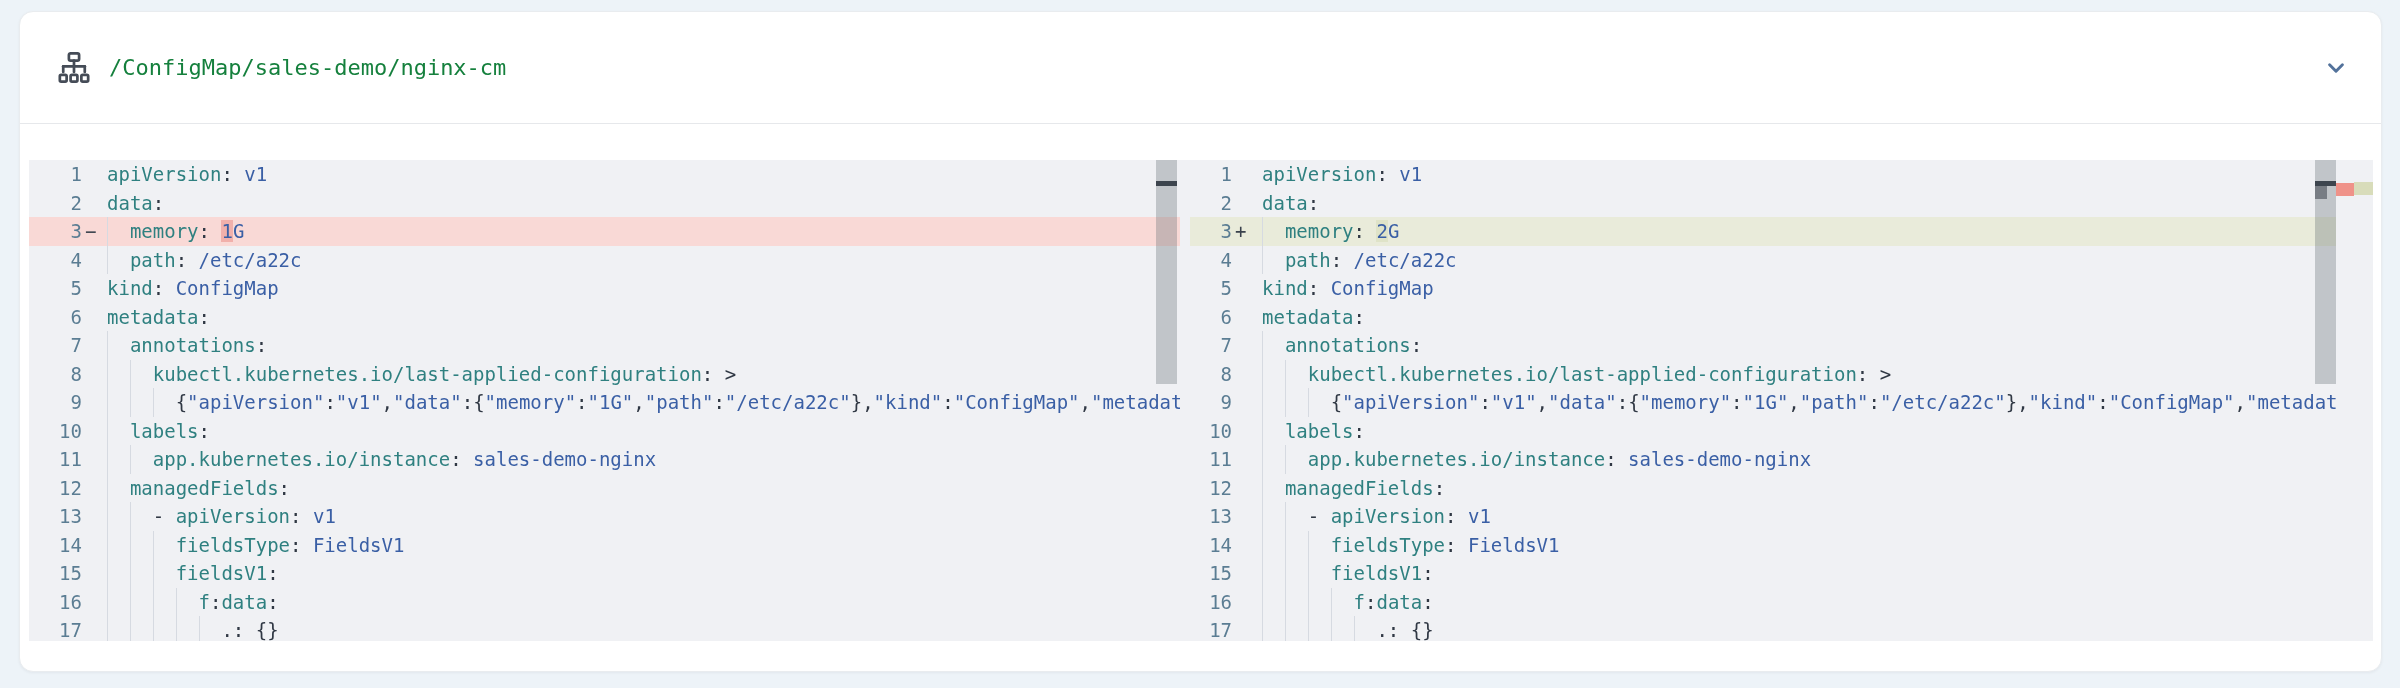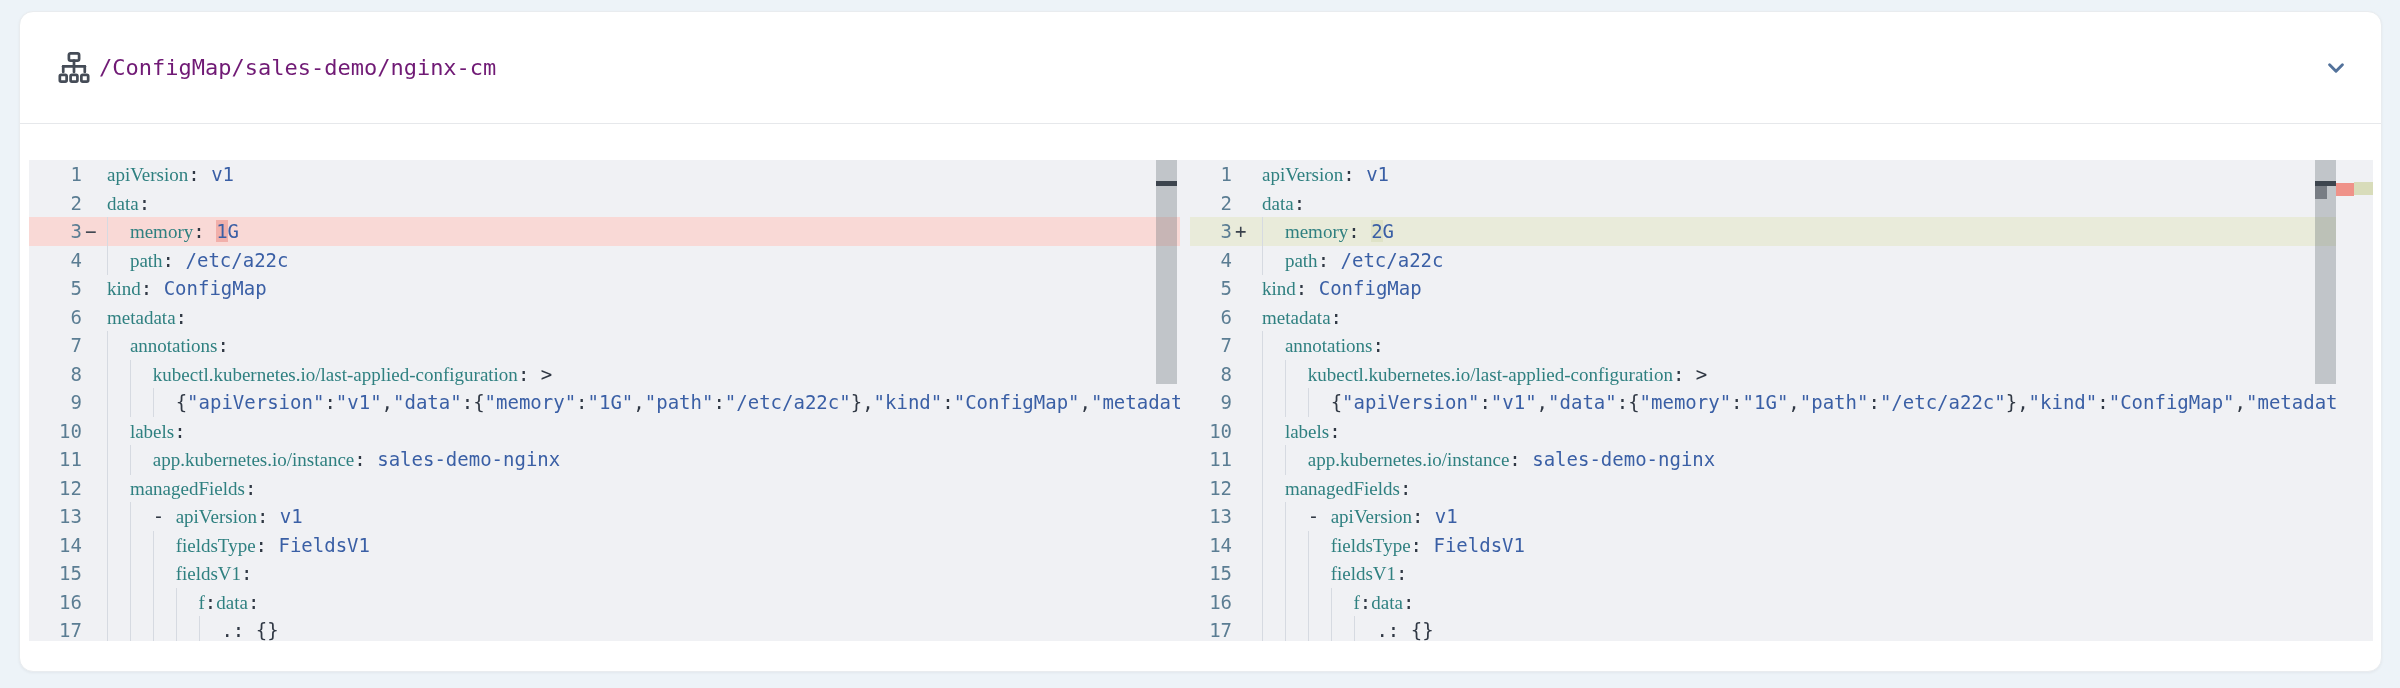--- a/index.html
+++ b/index.html
@@ -16,21 +16,21 @@
     box-sizing:border-box;overflow:hidden;
   }
   
   .hdr{
     height:112px;display:flex;align-items:center;
     border-bottom:1px solid #e6e8eb;
     padding:0 34px 0 37px;box-sizing:border-box;
   }
   .hdr .ic{flex:0 0 auto;width:34px;height:34px;color:#454c57;}
   .hdr .title{
-    margin-left:8px;font-size:22px;color:#701a75;letter-spacing:0;
+    margin-left:18px;font-size:22px;color:#15803d;letter-spacing:0;
     white-space:nowrap;
   }
   .hdr .spacer{flex:1;}
   .chev{flex:0 0 auto;width:22px;height:22px;color:#53729b;cursor:pointer;}
   
   .code-area{
     position:relative;margin:36px 8px 0 9px;height:481px;
     background:#f0f1f4;display:flex;overflow:hidden;
     font-size:19px;line-height:28.5px;
   }
@@ -40,21 +40,21 @@
   .row{position:relative;height:28.5px;white-space:pre;}
   .row.removed{background:#f9d9d6;}
   .row.added{background:#e9ebda;}
   .gutter{
     position:absolute;left:0;top:0;width:var(--gw);text-align:right;
     color:#5b7d93;
   }
   .sign{position:absolute;left:var(--sx);top:0;width:24px;color:#39414c;}
   .content{position:absolute;left:var(--cx);top:0;right:0;white-space:pre;}
   .guide{position:absolute;top:0;bottom:0;width:1px;background:#d6dae1;}
-  .tk-key{color:#2f8080;font-family:Liberation Serif, serif;}
+  .tk-key{color:#2f8080;}
   .tk-val{color:#3a5fa5;text-align:center;}
   .tk-str{color:#3a5fa5;}
   .tk-punc{color:#303844;}
   .tk-ws{color:#303844;}
   .tk-del{background:#f1b0ab;}
   .tk-add{background:#dfe3c8;}
   
   .vscroll{
     position:absolute;top:0;width:21px;height:100%;cursor:pointer;
   }

